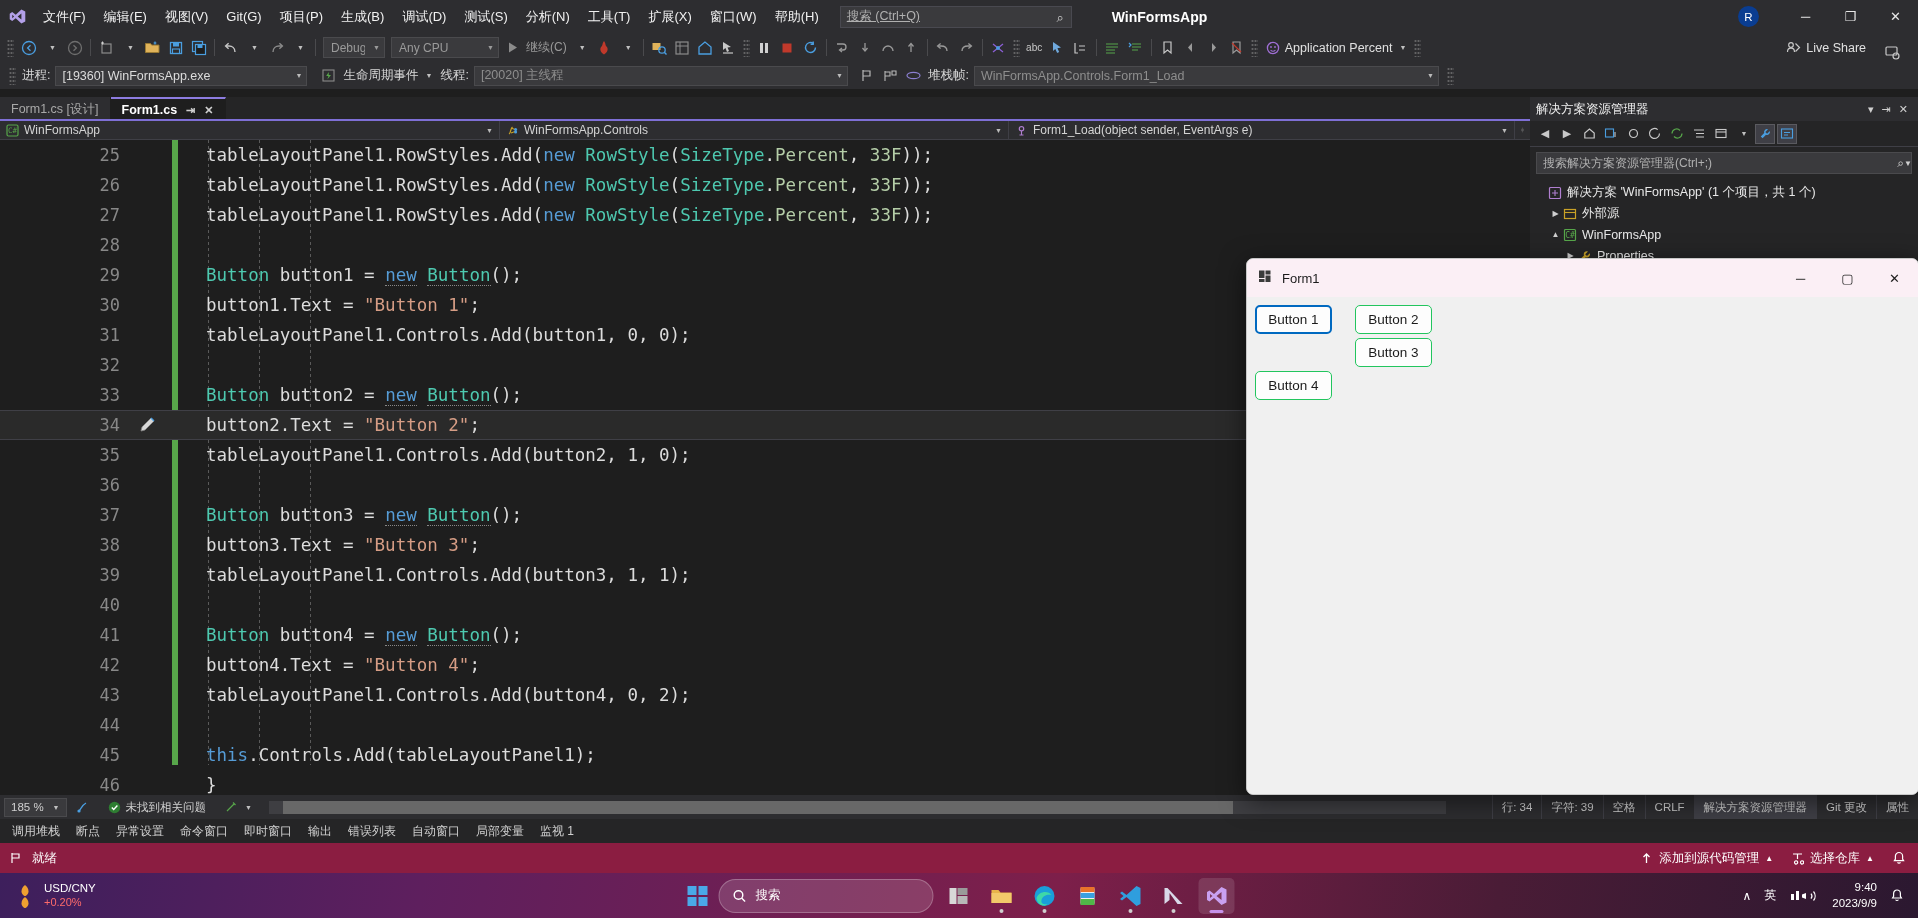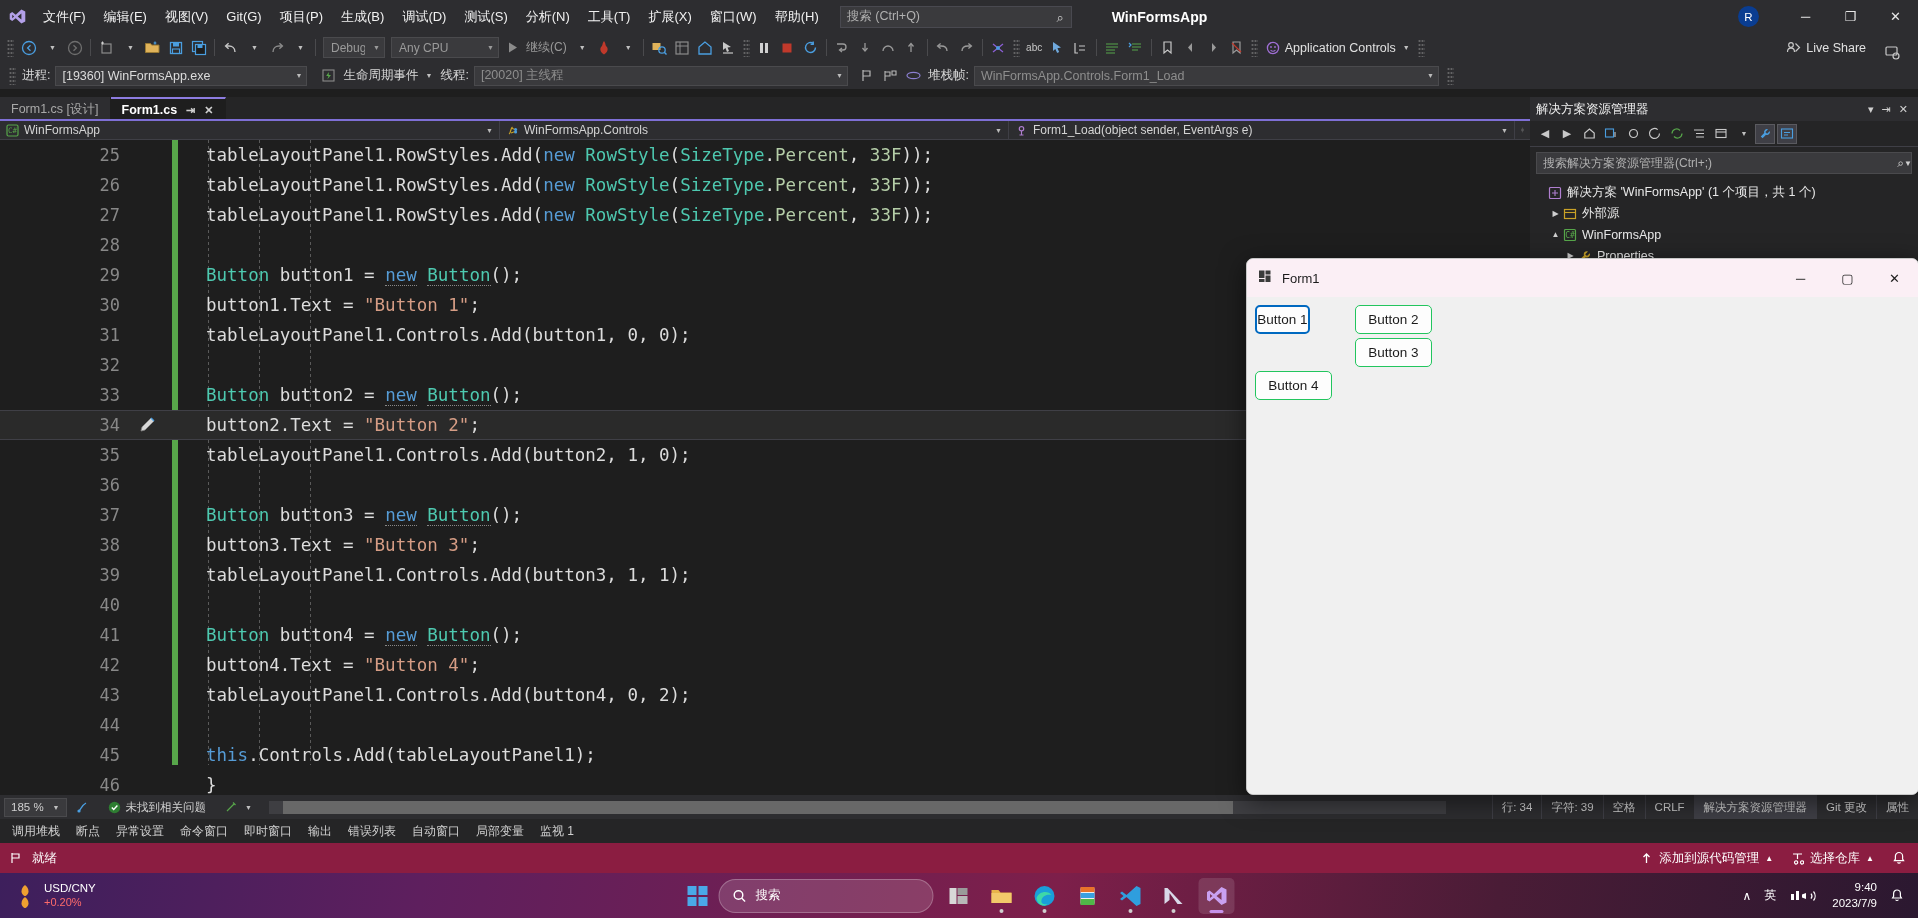--- a/index.html
+++ b/index.html
@@ -11,21 +11,21 @@
   .titlebar { position:absolute; left:0; top:0; width:1918px; height:33px;
     background:#2d2d30; display:flex; align-items:center; }
   .vs-logo { width:34px; height:33px; display:flex; align-items:center; justify-content:center; }
   .vs-logo svg { width:17px; height:17px; }
   .menu { display:flex; align-items:center; height:33px; }
   .menu-item { color:#f1f1f1; font-size:13px; padding:0 9px; height:33px;
     line-height:33px; white-space:nowrap; cursor:default; }
   .searchbox { margin-left:12px; width:232px; height:22px; background:#3a3a3d;
     border:1px solid #494950; display:flex; align-items:center; padding:0 6px;
     position:relative; }
-  .searchbox span.ph { color:#b0b0b0; font-size:12.5px; }
+  .searchbox span.ph { color:#b0b0b0; font-size:12.5px;text-decoration:underline; }
   .search-ico { position:absolute; right:7px; top:3px; color:#d0d0d0; font-size:13px; }
   .app-title { margin-left:40px; color:#ffffff; font-size:14px; font-weight:bold; }
   .tb-right { position:absolute; right:0; top:0; height:33px; display:flex; align-items:center; }
   .avatar { width:21px; height:21px; border-radius:50%; background:#0a3d91; color:#fff;
     font-size:11.5px; display:flex; align-items:center; justify-content:center; margin-right:24px; }
   .wbtn { width:45px; height:33px; display:flex; align-items:center; justify-content:center;
     color:#e8e8e8; font-size:13px; }
 
   
   .toolbar { position:absolute; left:0; top:33px; width:1918px; height:29px;
@@ -442,21 +442,21 @@
       </svg>
   </div>
   <div class="tb-grip"></div>
   <div class="ai-btn">
     <svg width="14" height="14" viewBox="0 0 14 14">
         <circle cx="7" cy="7" r="5.6" fill="none" stroke="#a06fd6" stroke-width="1.3"></circle>
         <circle cx="5" cy="6" r=".9" fill="#a06fd6"></circle>
         <circle cx="9" cy="6" r=".9" fill="#a06fd6"></circle>
         <path d="M4.6 9.2c1.4 1.2 3.4 1.2 4.8 0" fill="none" stroke="#a06fd6" stroke-width="1.1"></path>
       </svg>
-    <span>Application Controls</span>
+    <span>Application Percent</span>
     <span class="caret">▼</span>
   </div>
   <div class="tb-grip"></div>
 </div>
 
 <div class="liveshare">
   <svg width="15" height="15" viewBox="0 0 15 15">
       <circle cx="5" cy="5" r="2.3" fill="none" stroke="#c8c8c8" stroke-width="1.2"></circle>
       <path d="M1.5 12c0-2.4 1.6-3.8 3.5-3.8S8.5 9.6 8.5 12" fill="none" stroke="#c8c8c8" stroke-width="1.2"></path>
       <path d="M9.5 3.5 13.5 7.5l-4 4" fill="none" stroke="#c8c8c8" stroke-width="1.2"></path>
@@ -899,21 +899,21 @@
         </svg>
     </span>
     <span class="ft">Form1</span>
     <div class="f-wbtns">
       <div class="f-wb">─</div>
       <div class="f-wb">▢</div>
       <div class="f-wb close">✕</div>
     </div>
   </div>
   <div class="f-body" id="form1-body">
-      <div class="wbtn-ctl focus" style="left: 8px; top: 8px; width: 55px;">Button 1</div>
+      <div class="wbtn-ctl focus" style="left: 8px; top: 8px; width: 77px;">Button 1</div>
       <div class="wbtn-ctl" style="left: 108px; top: 8px; width: 77px;">Button 2</div>
       <div class="wbtn-ctl" style="left: 108px; top: 41px; width: 77px;">Button 3</div>
       <div class="wbtn-ctl" style="left: 8px; top: 74px; width: 77px;">Button 4</div>
     </div>
 </div>
 
 <div class="taskbar">
   <div class="tb-weather">
     <svg width="22" height="26" viewBox="0 0 22 26">
         <path d="M11 2c2.5 2 3.5 4 3.5 6.5S12 13 11 13s-3.5-2-3.5-4.5S8.5 4 11 2z" fill="#f0a030"></path>
@@ -991,20 +991,20 @@
   <div class="tb-tray">
     <span>∧</span>
     <span>英</span>
     <svg width="30" height="16" viewBox="0 0 30 16">
         <path d="M2 12h3V6H2zM7 12h3V3H7z" fill="#fff"></path>
         <path d="M17 5v6l-4-1.5V6.5z" fill="#fff"></path>
         <path d="M22 5.5a4 4 0 0 1 0 5M24.5 3.5a7 7 0 0 1 0 9" stroke="#fff" stroke-width="1.2" fill="none"></path>
       </svg>
     <div class="tb-clock">
       <div>9:40</div>
-      <div>2023/7/9</div>
+      <div>2023/9/9</div>
     </div>
     <svg width="14" height="16" viewBox="0 0 14 16">
         <path d="M7 2a3.4 3.4 0 0 1 3.4 3.4v3L11.4 10H2.6l1-1.6v-3A3.4 3.4 0 0 1 7 2z" fill="none" stroke="#fff" stroke-width="1.2"></path>
         <path d="M5.7 11.6a1.4 1.4 0 0 0 2.6 0" fill="none" stroke="#fff" stroke-width="1.2"></path>
       </svg>
   </div>
 </div>
 
 </body></html>

